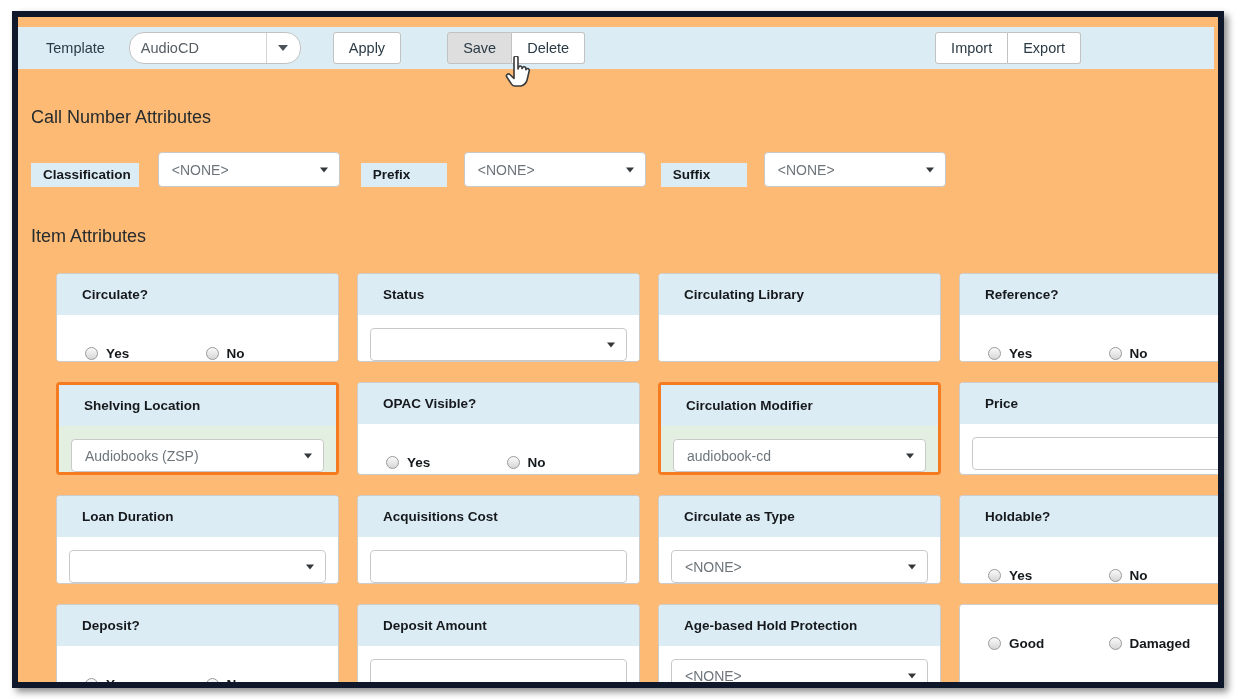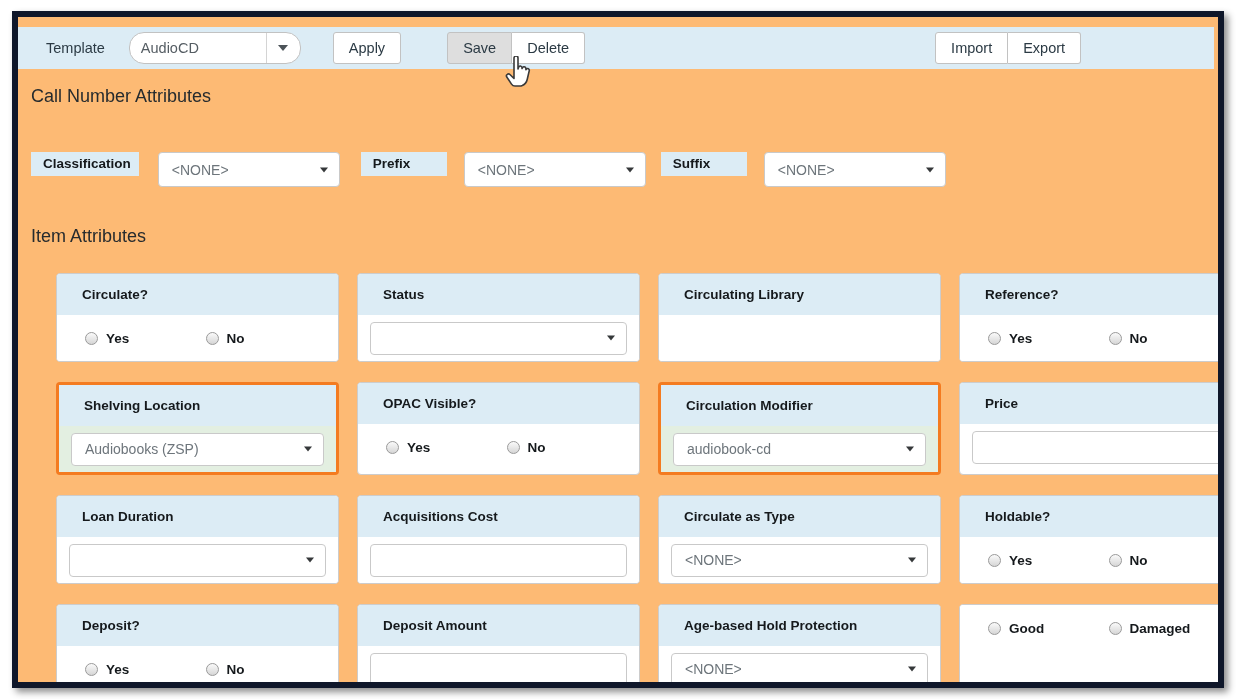--- a/index.html
+++ b/index.html
@@ -91,32 +91,32 @@
     z-index: 50;
   }
 
   
   .section-title {
     position: absolute;
     font-size: 18px;
     color: #262b2e;
     font-weight: normal;
   }
-  #call-number-title { left: 13px; top: 69px; }
+  #call-number-title { left: 13px; top: 90px; }
   #item-attributes-title { left: 13px; top: 209px; }
 
   
   #callnumber-row {
     position: absolute;
     left: 13px; top: 135px;
     height: 46px;
     display: flex;
     align-items: flex-start;
   }
-  .cn-group { display: flex; align-items: flex-start; }
+  .cn-group { display: flex; align-items: flex-end; }
   .cn-label {
     background: #dcecf5;
     font-size: 13.5px;
     font-weight: bold;
     color: #15191c;
     padding: 4px 8px 5px 12px;
     white-space: nowrap;
     line-height: 15px;
   }
   .cn-select {
@@ -174,21 +174,21 @@
     height: 41px;
     display: flex; align-items: center;
     padding-left: 25px;
     font-size: 13.5px;
     font-weight: bold;
     color: #15191c;
   }
   .attr-card.hl .attr-head { background: #dcecf5; }
   .attr-body {
     height: 46px;
-    display: flex; align-items: center;
+    display: flex; align-items: flex-end;
     padding: 0 12px;
     background: #ffffff;
   }
   .attr-card.hl .attr-body { background: #e3efe1; }
   .attr-body.empty { }
 
   
   .radio-pair { display: flex; width: 100%; padding-left: 16px; }
   .radio-opt { display: flex; align-items: center; width: 50%; }
   .radio-dot {

